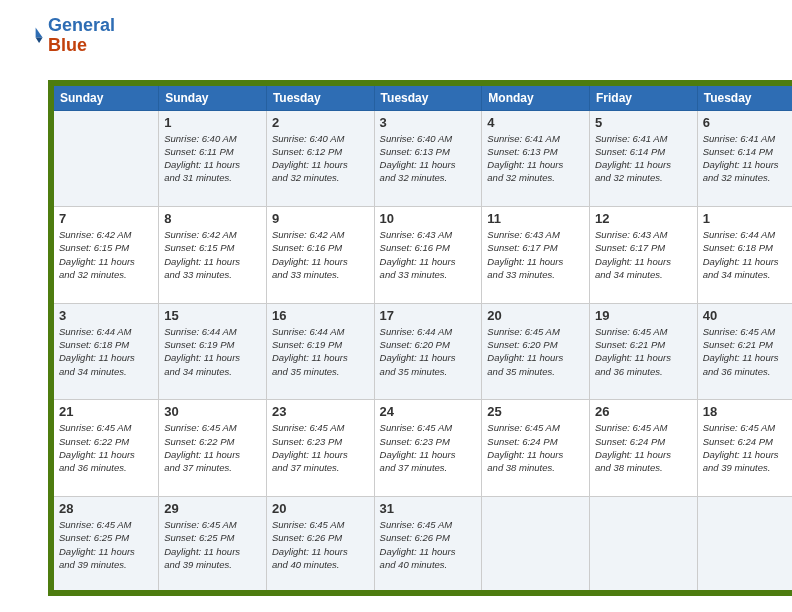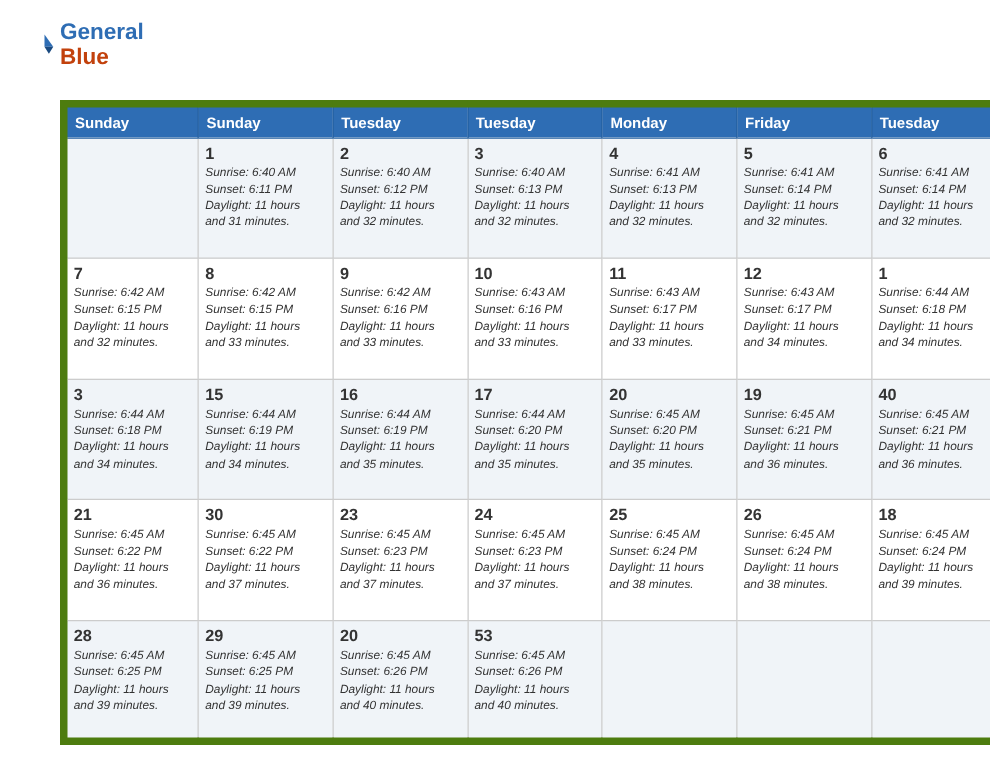--- a/index.html
+++ b/index.html
@@ -347,21 +347,21 @@
 and 39 minutes.</div>
           </td>
           <td>
             <span class="day-number">20</span>
             <div class="day-info" style="white-space: pre-line;">Sunrise: 6:45 AM
 Sunset: 6:26 PM
 Daylight: 11 hours
 and 40 minutes.</div>
           </td>
           <td>
-            <span class="day-number">53</span>
+            <span class="day-number">31</span>
             <div class="day-info" style="white-space: pre-line;">Sunrise: 6:45 AM
 Sunset: 6:26 PM
 Daylight: 11 hours
 and 40 minutes.</div>
           </td>
           <td class="empty-cell"></td>
           <td class="empty-cell"></td>
           <td class="empty-cell"></td>
         </tr>
       </tbody>

